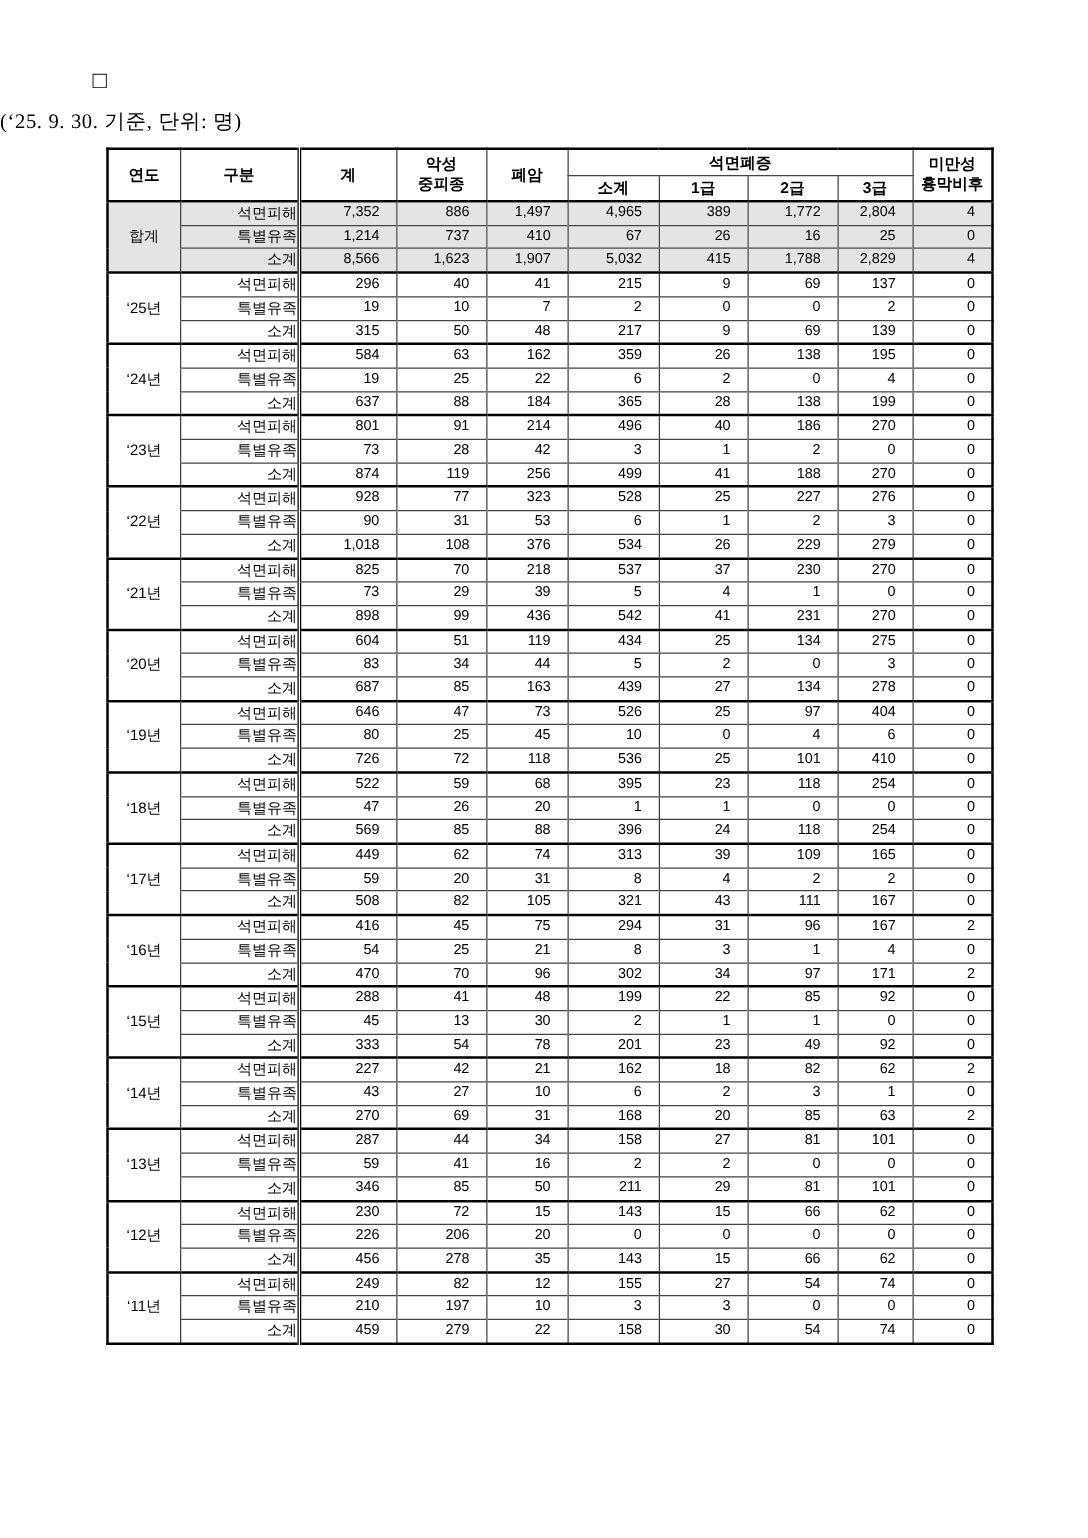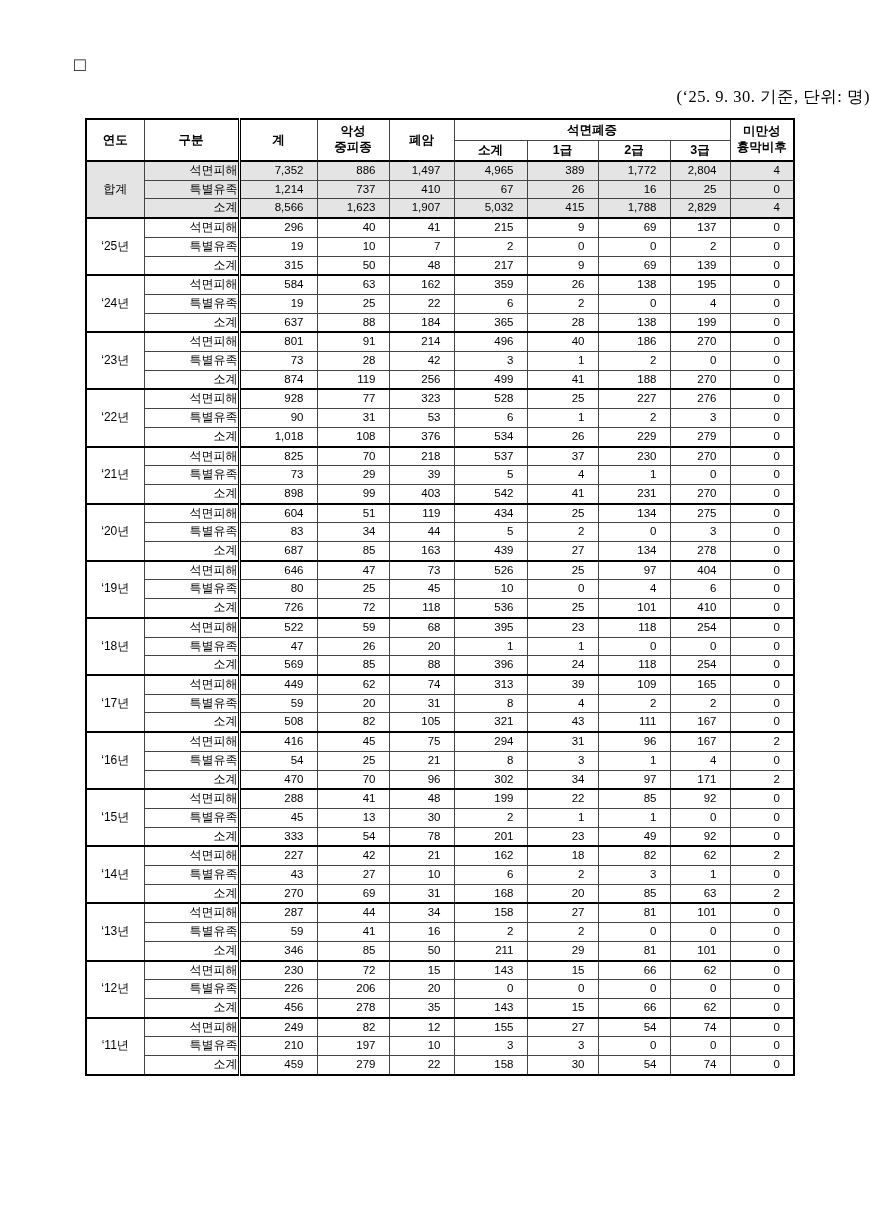--- a/index.html
+++ b/index.html
@@ -15,21 +15,20 @@
     display:flex; align-items:center; gap:13px;
     margin:56px 0 0 74px;
   }
   .bullet-icon { font-size:19px; font-weight:700; line-height:1; transform:translateY(-1px); }
   .doc-title {
     font-size:23px; font-weight:800; letter-spacing:-0.5px;
     line-height:1.1;
   }
   .subtitle {
     margin-top:11px; 
-    text-align:right;
     font-family:"Liberation Serif", serif;
     font-size:16.5px; letter-spacing:0.5px;
   }
 
   table.stats {
     border-collapse:collapse; table-layout:fixed;
     width:708px; margin:10px 0 0 85px;
     border:2px solid #000;
   }
   table.stats th, table.stats td { overflow:hidden; white-space:nowrap; box-sizing:border-box; }
@@ -295,21 +294,21 @@
           <td class="num">5</td>
           <td class="num">4</td>
           <td class="num">1</td>
           <td class="num">0</td>
           <td class="num">0</td>
         </tr>
         <tr class="">
           <td class="cat">소계</td>
           <td class="num dbl">898</td>
           <td class="num">99</td>
-          <td class="num">403</td>
+          <td class="num">436</td>
           <td class="num">542</td>
           <td class="num">41</td>
           <td class="num">231</td>
           <td class="num">270</td>
           <td class="num">0</td>
         </tr>
         <tr class="group-first">
           <td rowspan="3" class="year">‘20년</td>
           <td class="cat">석면피해</td>
           <td class="num dbl">604</td>

